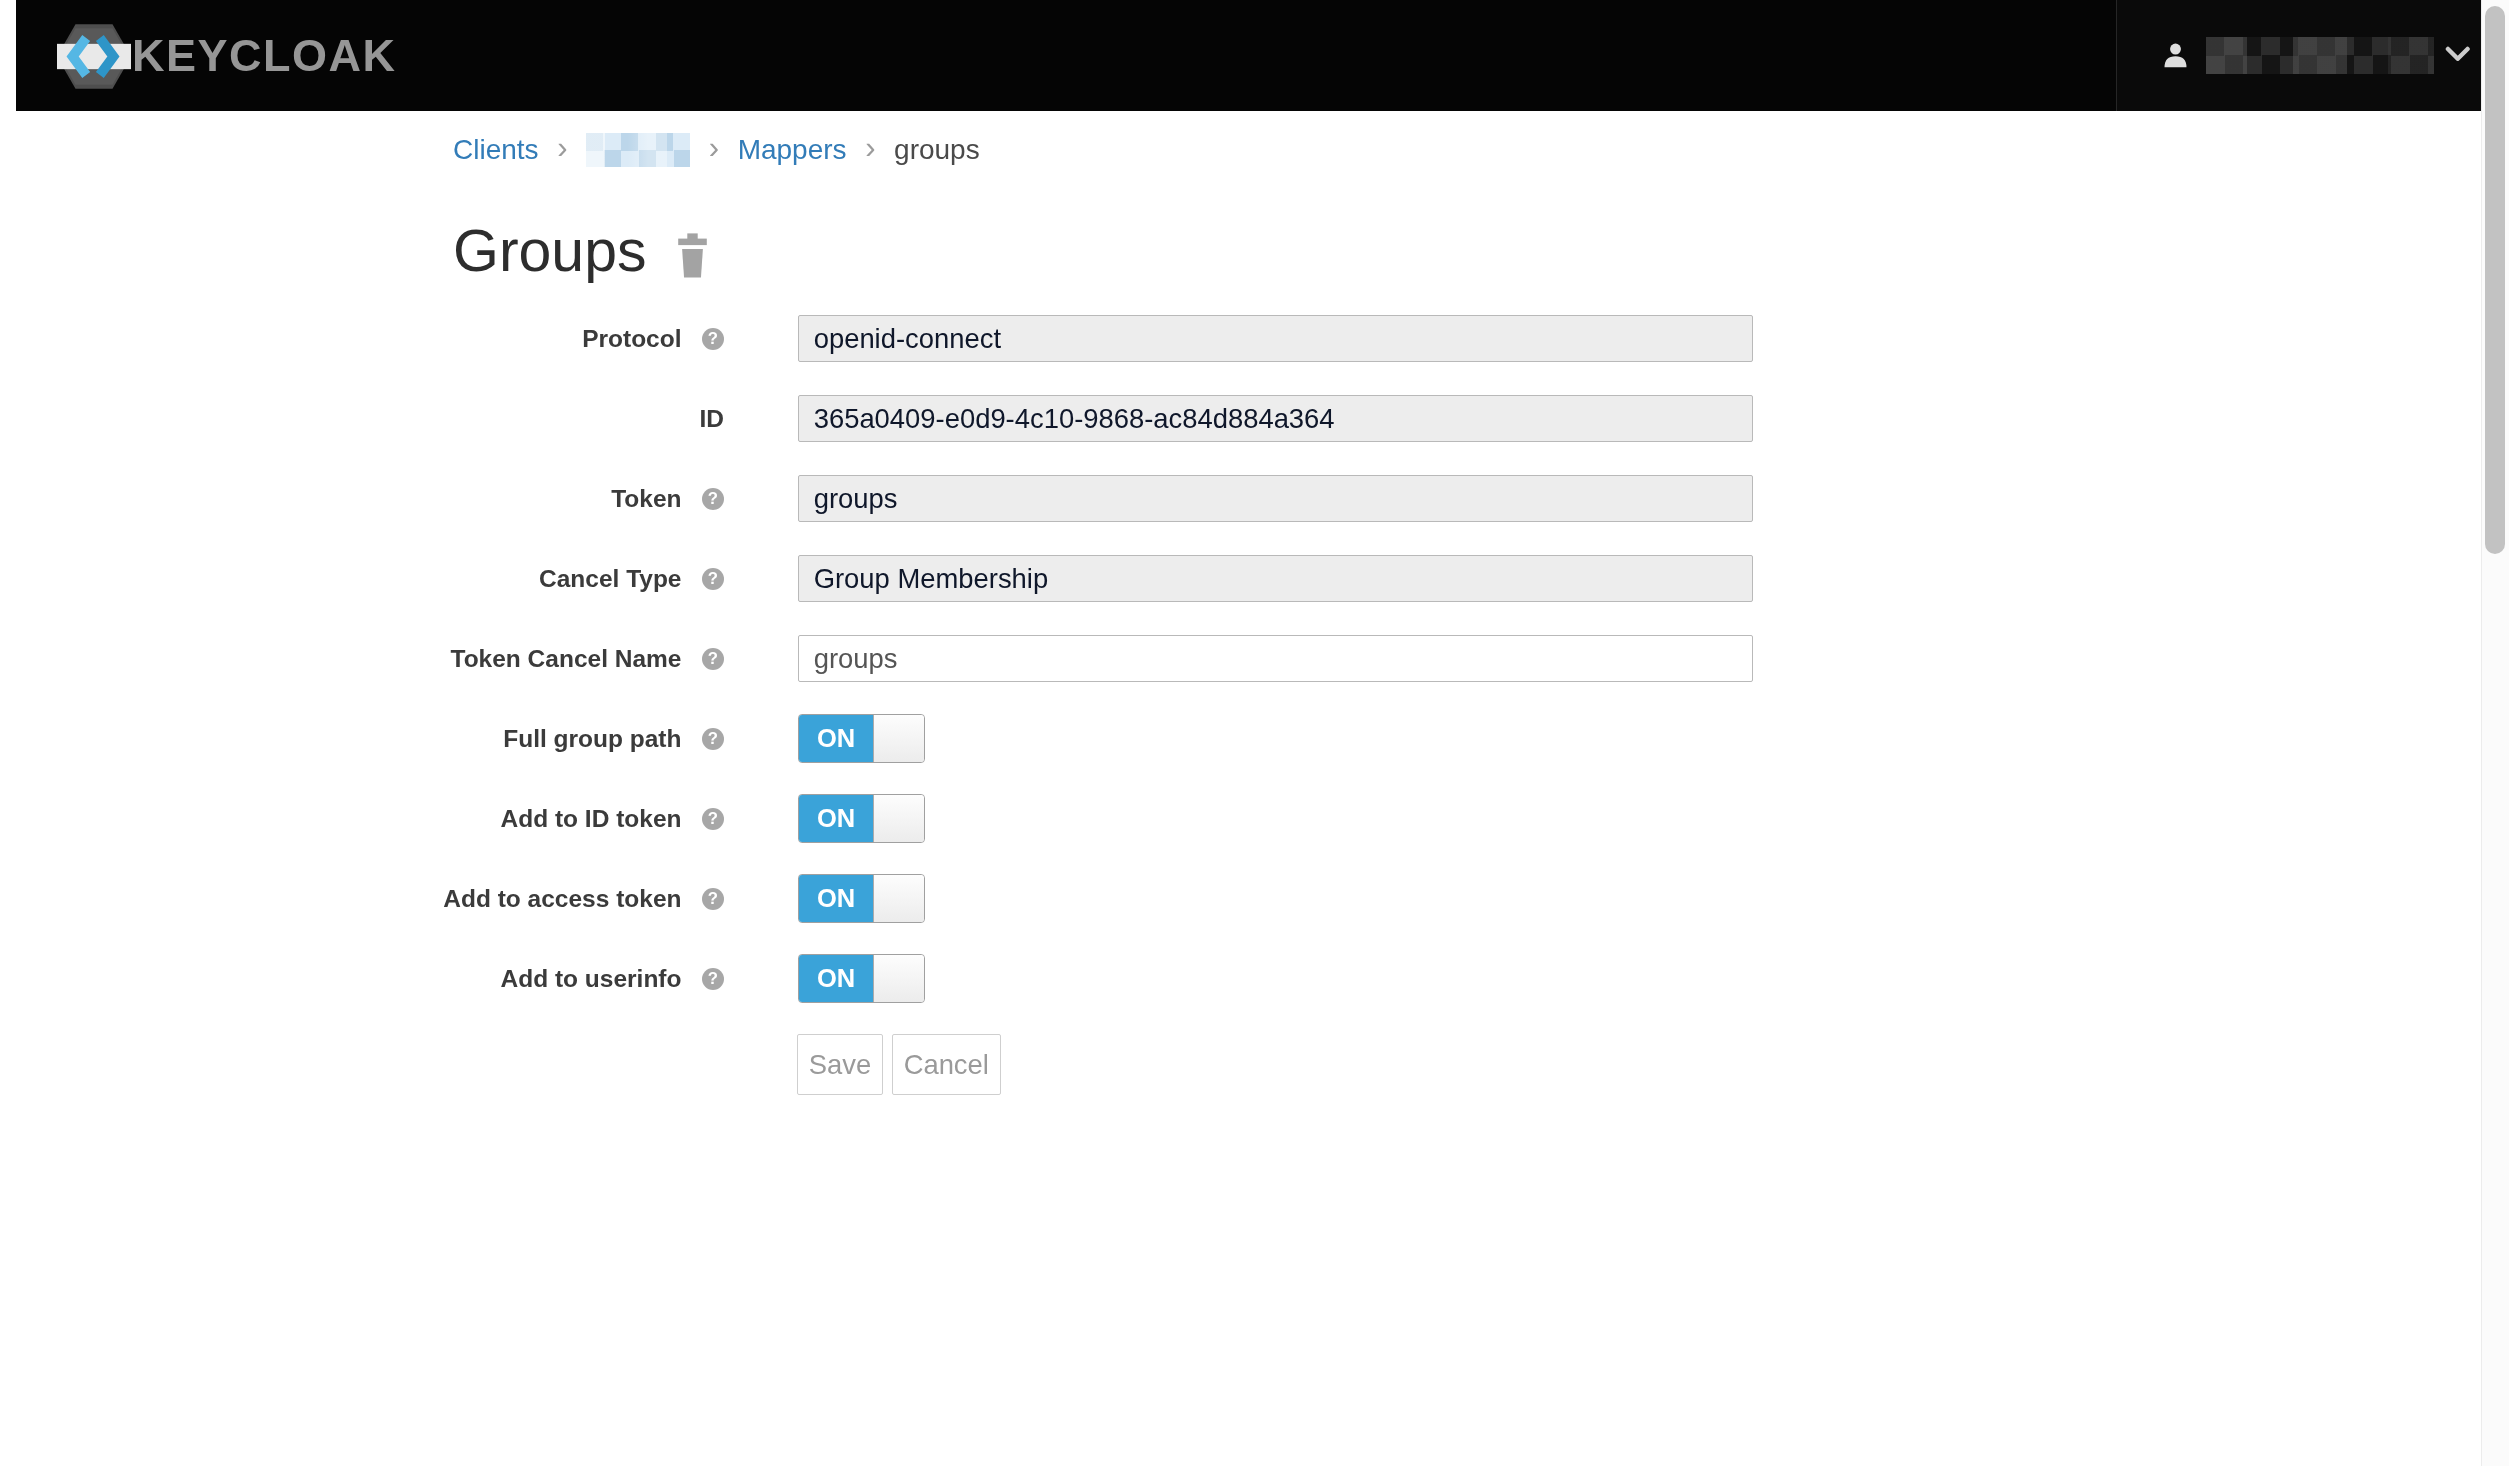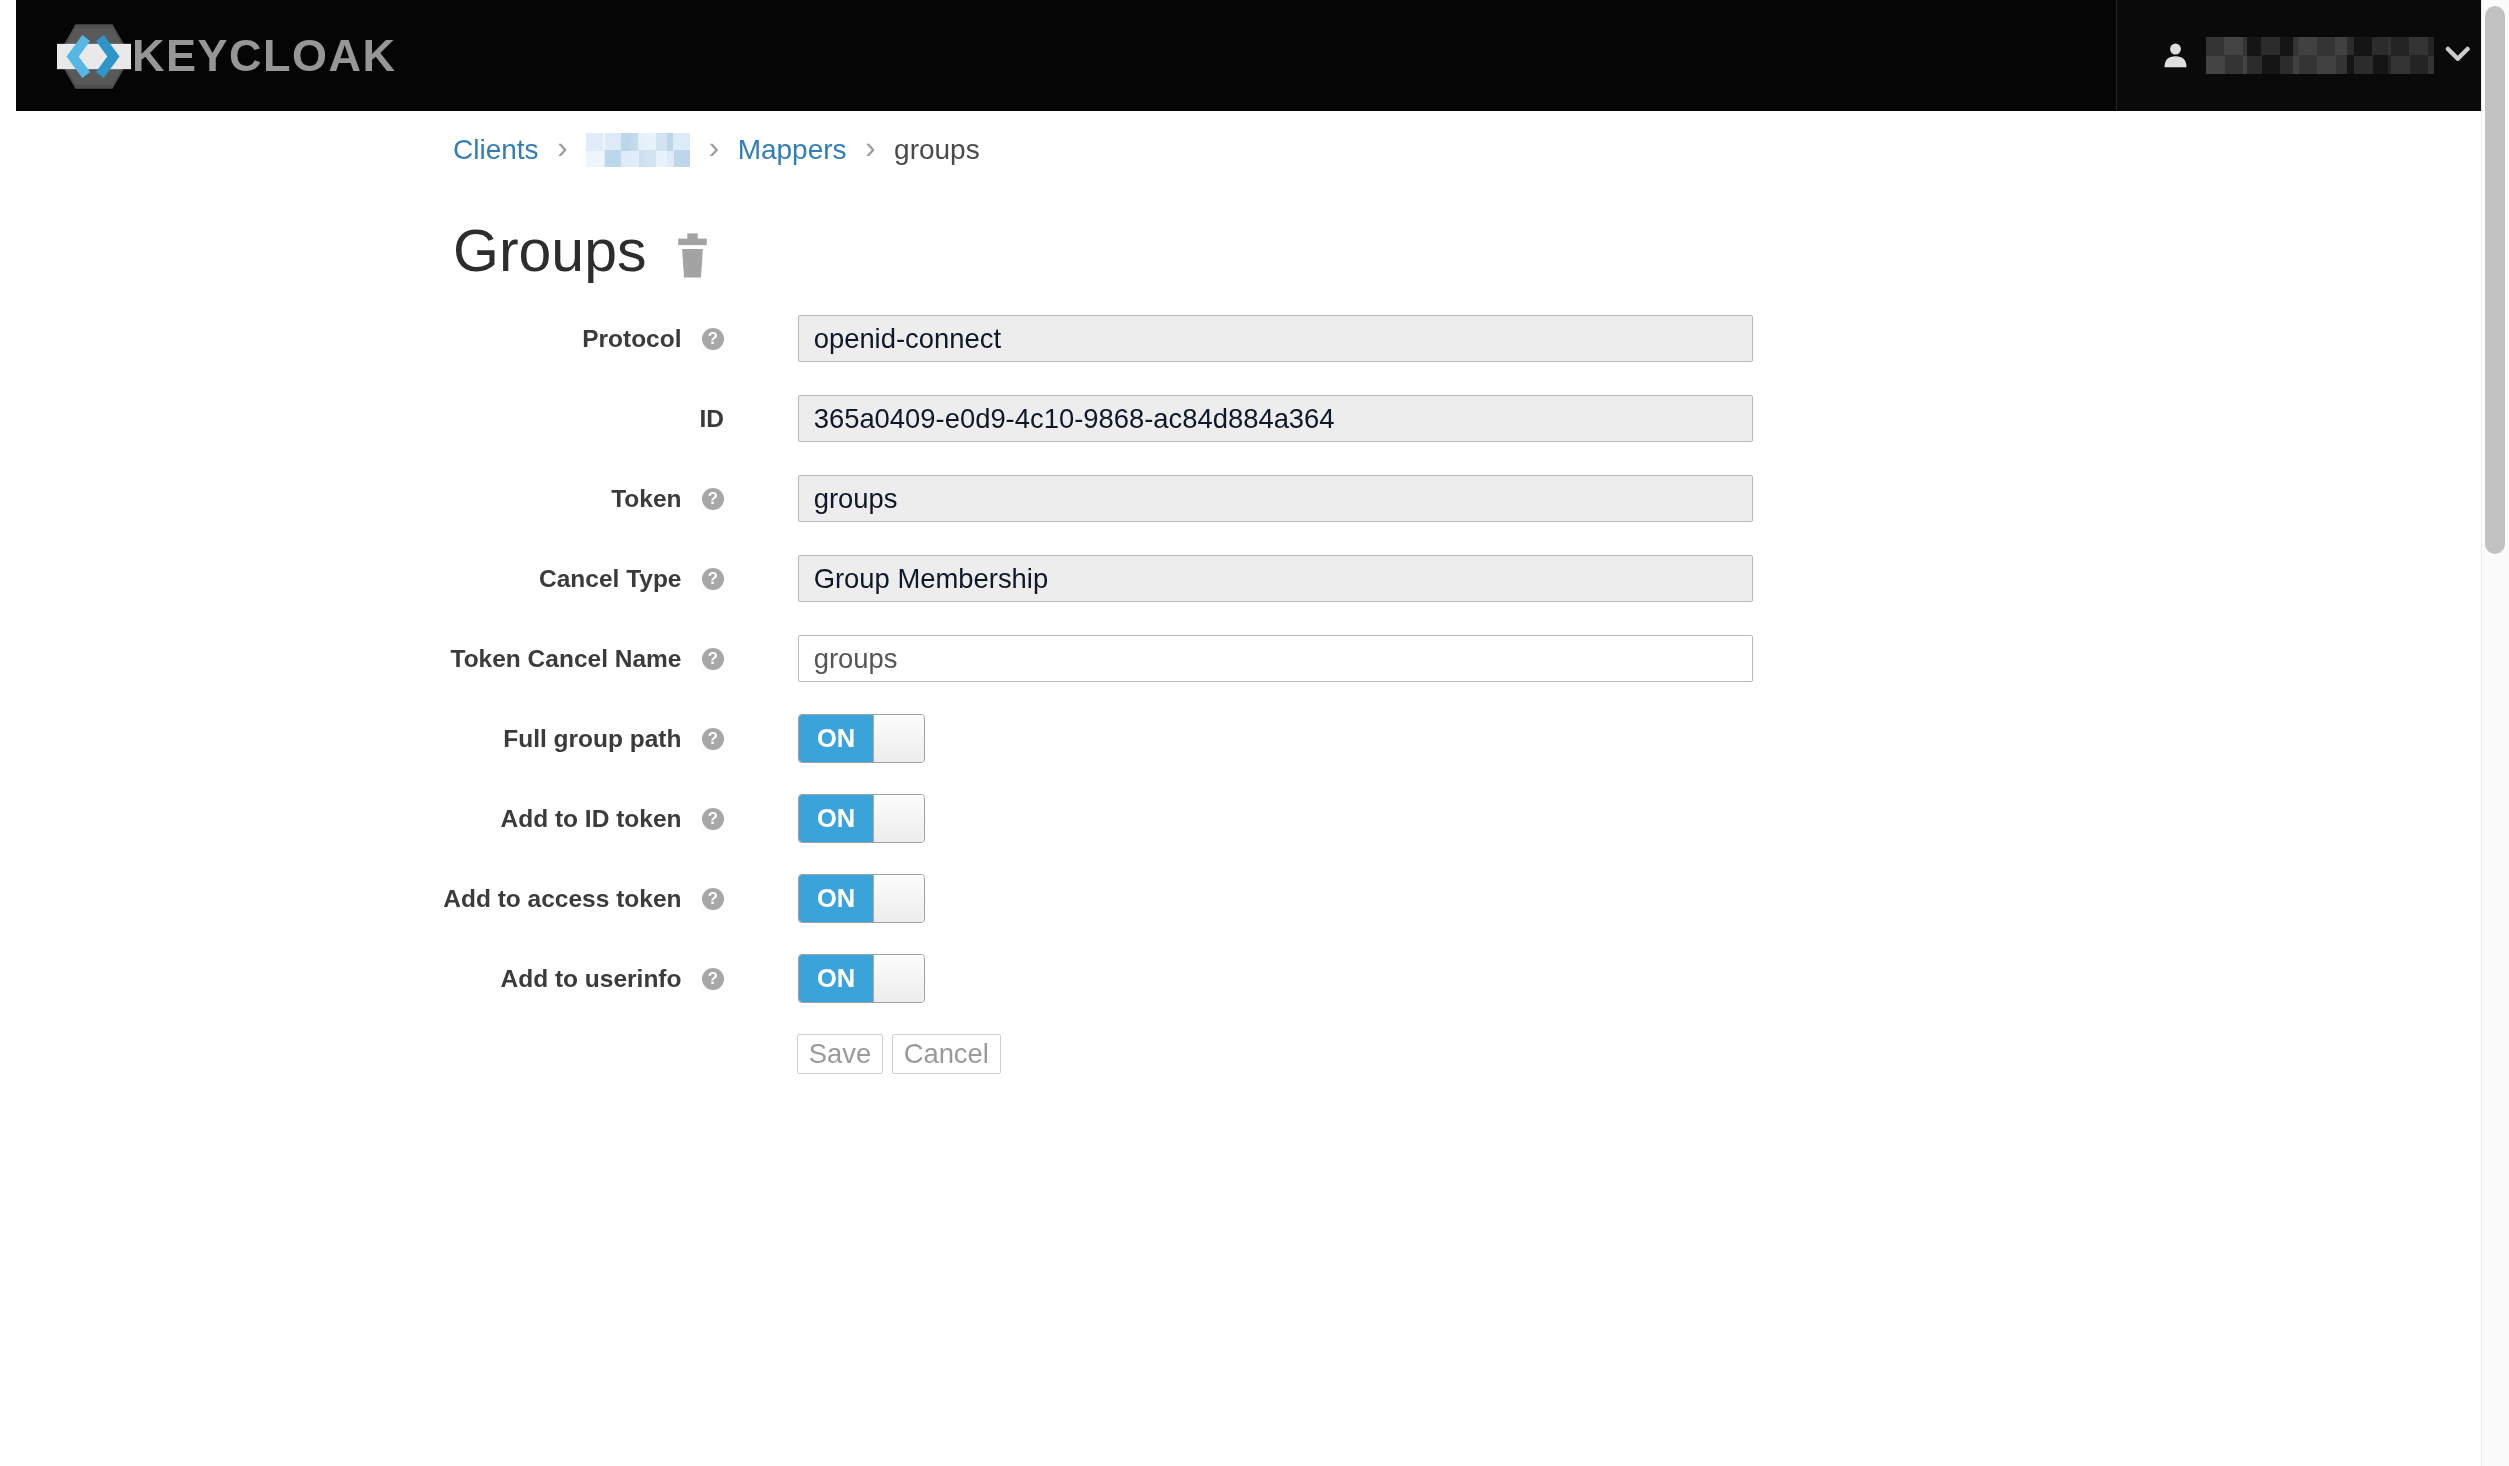--- a/index.html
+++ b/index.html
@@ -101,21 +101,21 @@
     font-weight:700;font-size:25.5px;
     display:flex;align-items:center;justify-content:center;
   }
   .switch-handle{
     flex:1;background:linear-gradient(#fdfdfd,#ececec);
     border-left:1px solid #ababab;border-radius:0 2.9px 2.9px 0;
   }
 
   .buttons{margin-top:26.5px;margin-left:344px;display:flex;gap:8.8px;}
   .btn{
-    height:40px;padding:0 10.8px;background:#ffffff;
+    height:61px;padding:0 10.8px;background:#ffffff;
     border:1px solid #cfcfcf;border-radius:2px;
     font-size:27.4px;font-family:inherit;color:#9a9a9a;cursor:pointer;
   }
 </style>
 </head>
 <body>
 
 <div class="topbar">
   <div class="logo">
     <span style="display:flex;">

